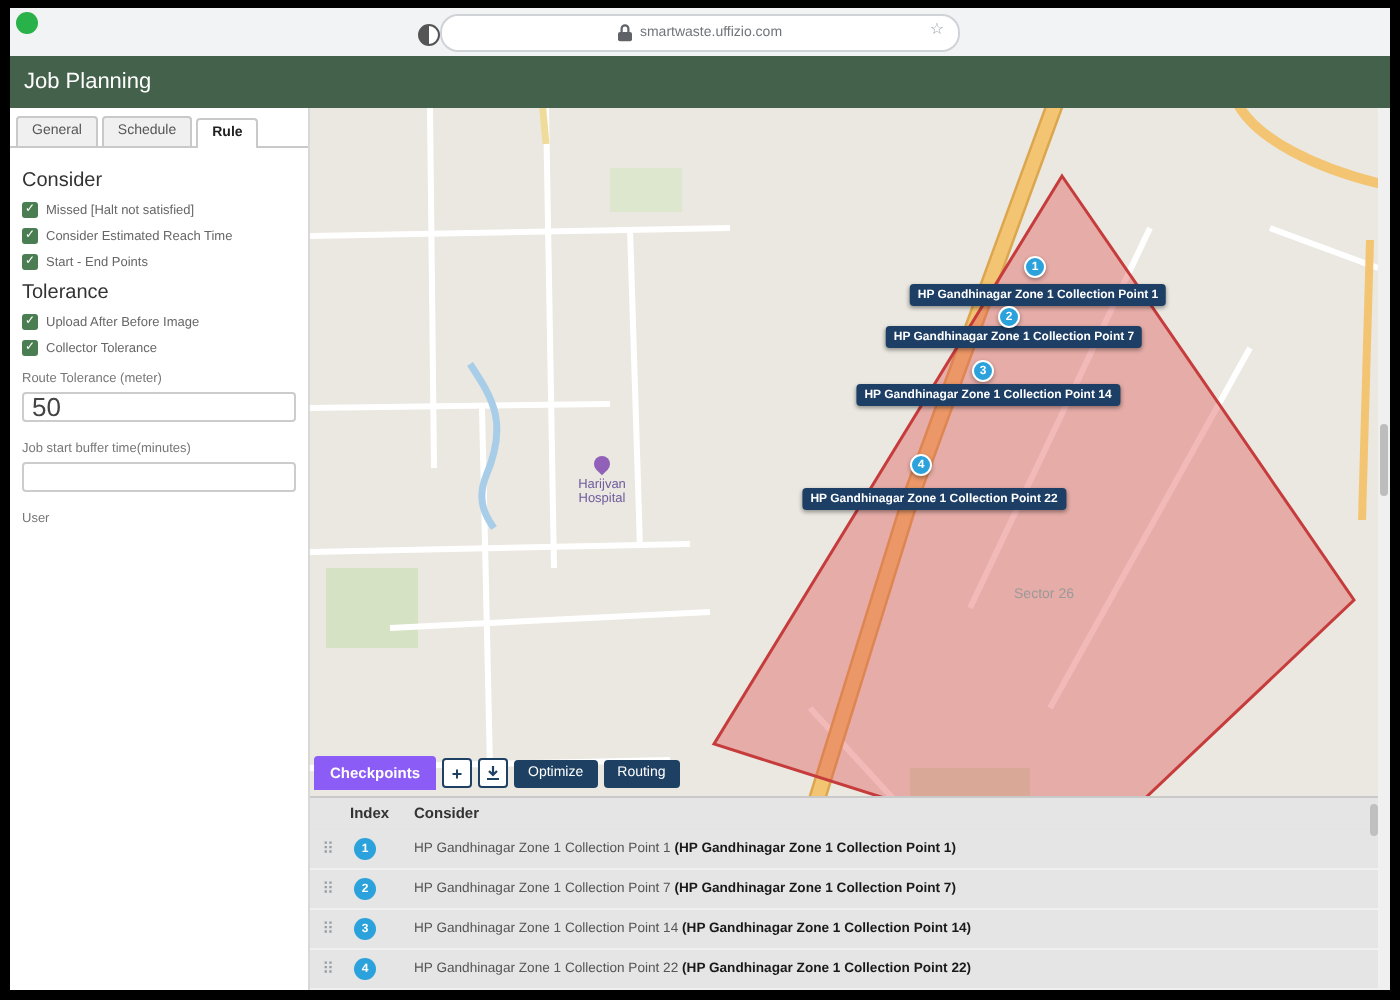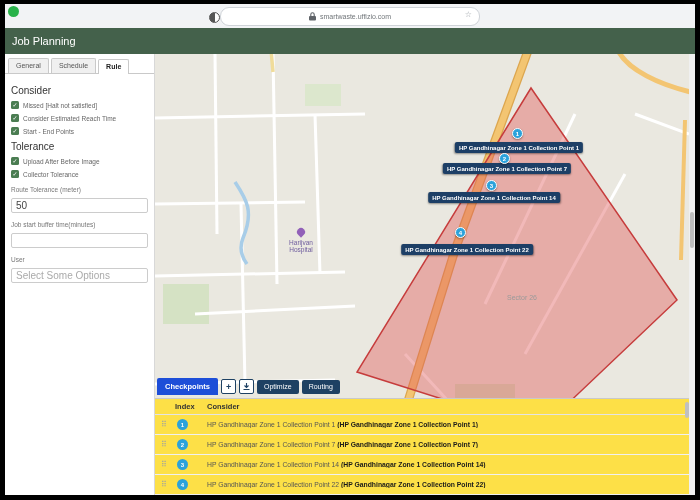--- a/index.html
+++ b/index.html
@@ -28,21 +28,21 @@
     border-radius:2px 2px 0 0;padding:3px 7px;cursor:pointer;}
   .tab.active{background:#fff;color:#222;font-weight:bold;position:relative;top:1px;padding-bottom:4px;}
   .side-content{padding:5px 6px;}
   .sec-title{font-size:10px;font-weight:normal;color:#333;margin:6px 0 3px;}
   .chk-row{display:flex;align-items:center;gap:4px;margin:5px 0;}
   .cb{width:8px;height:8px;background:#4b7d52;border-radius:1.5px;color:#fff;font-size:6px;line-height:8px;
     text-align:center;flex:0 0 auto;cursor:pointer;}
   .cb::after{content:"✓";}
   .chk-label{font-size:6.5px;color:#666;}
   .fld-label{font-size:6.5px;color:#777;margin:8px 0 2px;}
-  .fld-input{width:100%;height:15px;border:1px solid #ccc;border-radius:2px;font-size:10px;padding:0 4px;
+  .fld-input{width:100%;height:15px;border:1px solid #ccc;border-radius:2px;font-size:13px;padding:0 4px;
     color:#444;box-sizing:border-box;font-family:inherit;}
   .fld-input::placeholder{color:#aaa;}
 
   
   .map{position:absolute;left:150px;top:50px;right:6px;bottom:0;background:#eae8e0;overflow:hidden;}
   .map svg.base{position:absolute;left:0;top:0;}
   .poi-icon{position:absolute;left:142px;top:174px;width:8px;height:8px;border-radius:50% 50% 50% 0;
     background:#9160b8;transform:rotate(-45deg);}
   .poi-label{position:absolute;left:124px;top:185px;width:44px;text-align:center;font-size:6.5px;color:#6e5c9e;line-height:7px;}
   .sector-label{position:absolute;left:348px;top:240px;width:38px;text-align:center;font-size:7px;color:#9a9a9a;line-height:8px;}
@@ -51,27 +51,27 @@
     box-shadow:0 1px 2px rgba(0,0,0,.35);z-index:6;cursor:pointer;}
   .mk-pill{position:absolute;transform:translateX(-50%);background:#1d3f66;color:#fff;font-size:6px;font-weight:bold;
     padding:2.5px 4px;border-radius:2px;white-space:nowrap;box-shadow:0 1px 2px rgba(0,0,0,.4);z-index:5;}
 
   
   .main-scroll{position:absolute;right:0;top:50px;bottom:0;width:6px;background:#f0f0f0;}
   .main-thumb{position:absolute;left:1px;top:158px;width:4px;height:36px;background:#bdbdbd;border-radius:2px;}
 
   
   .cp-bar{position:absolute;left:152px;top:374px;display:flex;align-items:center;gap:3px;z-index:8;}
-  .cp-title{background:#1d4ed8;color:#fff;font-size:7.5px;font-weight:bold;padding:4px 8px;border-radius:2px 2px 0 0;}
+  .cp-title{background:#8b5cf6;color:#fff;font-size:7.5px;font-weight:bold;padding:4px 8px;border-radius:2px 2px 0 0;}
   .cp-btn{width:15px;height:15px;background:#fff;border:1px solid #1e4163;border-radius:2px;display:flex;
     align-items:center;justify-content:center;color:#1e4163;font-size:9px;font-weight:bold;cursor:pointer;box-sizing:border-box;}
   .cp-action{background:#1e4163;color:#fff;font-size:7px;padding:3.5px 7px;border-radius:2px;border:none;cursor:pointer;font-family:inherit;}
 
   
-  .table{position:absolute;left:150px;top:394px;right:6px;bottom:0;background:#fde047;border-top:1px solid #c9c9c9;z-index:7;}
+  .table{position:absolute;left:150px;top:394px;right:6px;bottom:0;background:#e5e5e5;border-top:1px solid #c9c9c9;z-index:7;}
   .t-head,.t-row{display:grid;grid-template-columns:18px 26px 1fr;align-items:center;}
   .t-head{height:15px;border-bottom:1px solid #e4e4e4;font-size:7.5px;font-weight:bold;color:#333;}
   .t-head .hc2{padding-left:2px;}
   .t-head .hc3{padding-left:8px;}
   .t-row{height:19px;border-bottom:1px solid #f0f0f0;}
   .drag{color:#9aa0a6;font-size:8px;text-align:center;cursor:grab;}
   .drag::before{content:"⠿";}
   .row-circle{width:11px;height:11px;border-radius:50%;background:#2ba2db;color:#fff;font-size:6px;font-weight:bold;
     display:flex;align-items:center;justify-content:center;margin-left:4px;}
   .row-text{font-size:6.8px;color:#555;padding-left:8px;white-space:nowrap;overflow:hidden;}
@@ -129,21 +129,20 @@
       <div class="chk-row">
         <span class="cb"></span>
         <span class="chk-label">Collector Tolerance</span>
       </div>
 
       <div class="fld-label">Route Tolerance (meter)</div>
       <input class="fld-input" value="50" style="">
       <div class="fld-label">Job start buffer time(minutes)</div>
       <input class="fld-input" value="" style="">
       <div class="fld-label">User</div>
-      <input class="fld-input" placeholder="Select Some Options" style="">
     </div>
   </div>
 
   <div class="map">
     <svg class="base" width="534" height="441" viewBox="0 0 534 441">
 
       <rect x="8" y="230" width="46" height="40" fill="#cfe0bd" opacity=".8"></rect>
       <rect x="150" y="30" width="36" height="22" fill="#d8e6c8" opacity=".8"></rect>
       <rect x="300" y="330" width="60" height="50" fill="#cfe0bd" opacity=".8"></rect>
       <rect x="430" y="380" width="70" height="40" fill="#cfe0bd" opacity=".8"></rect>

